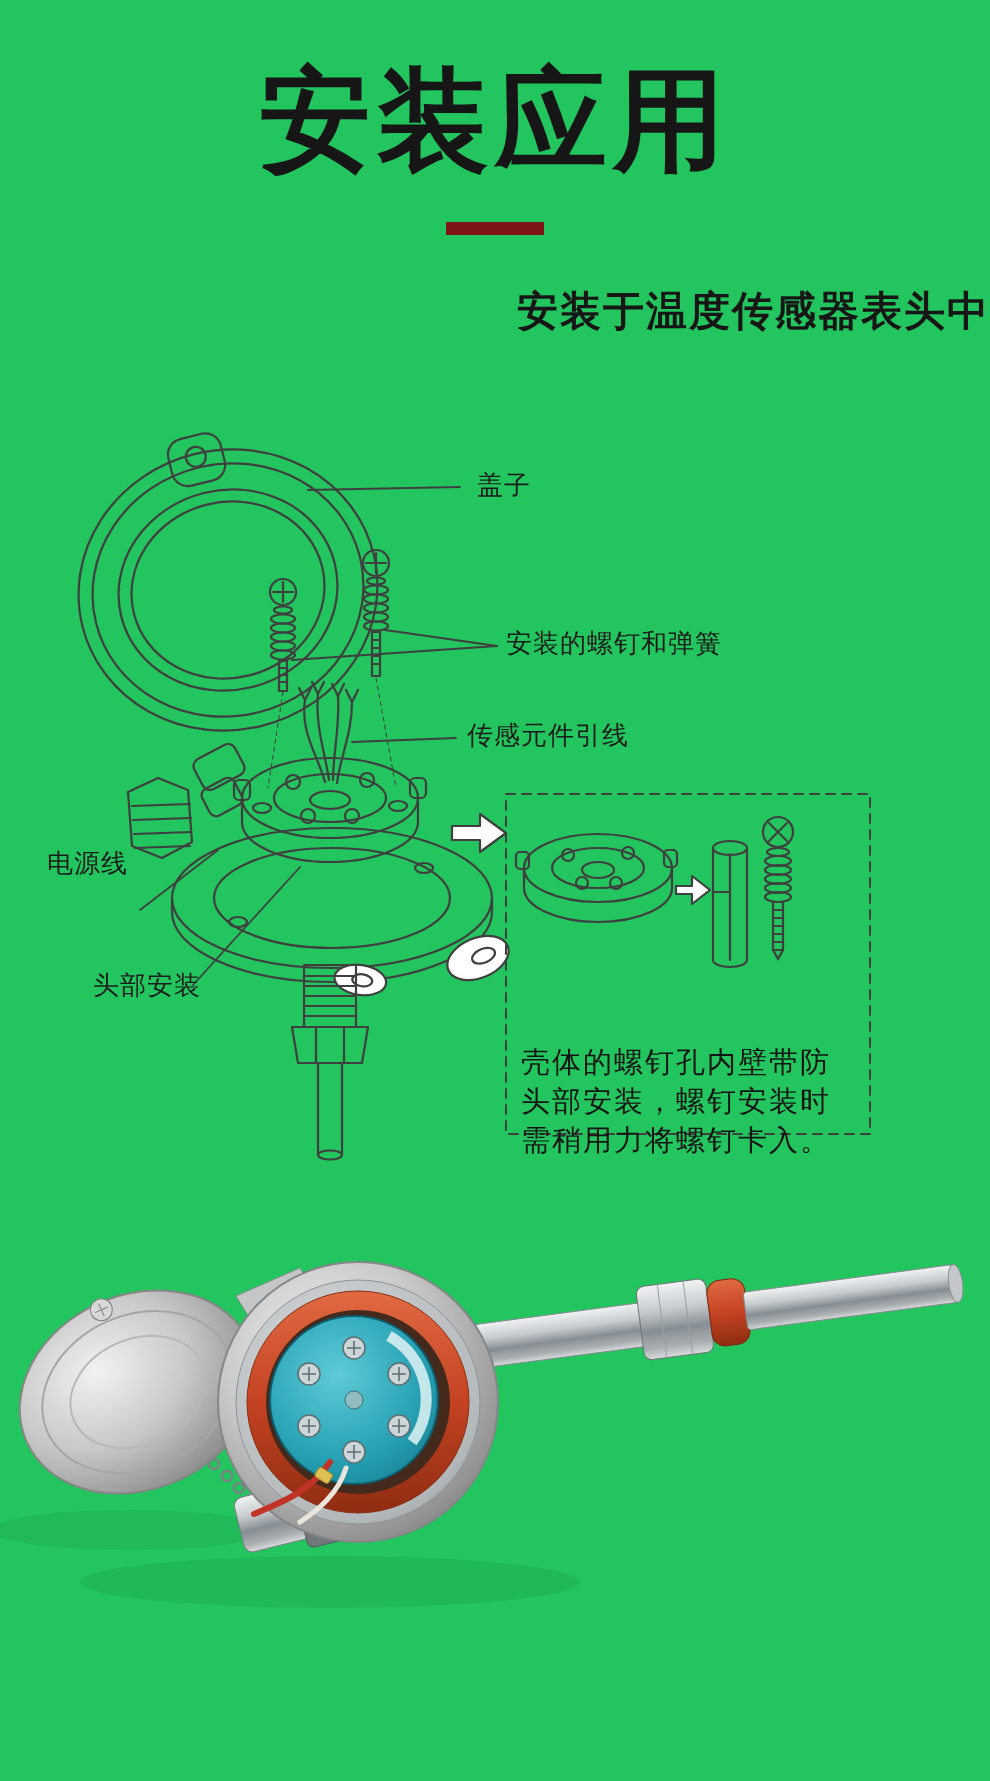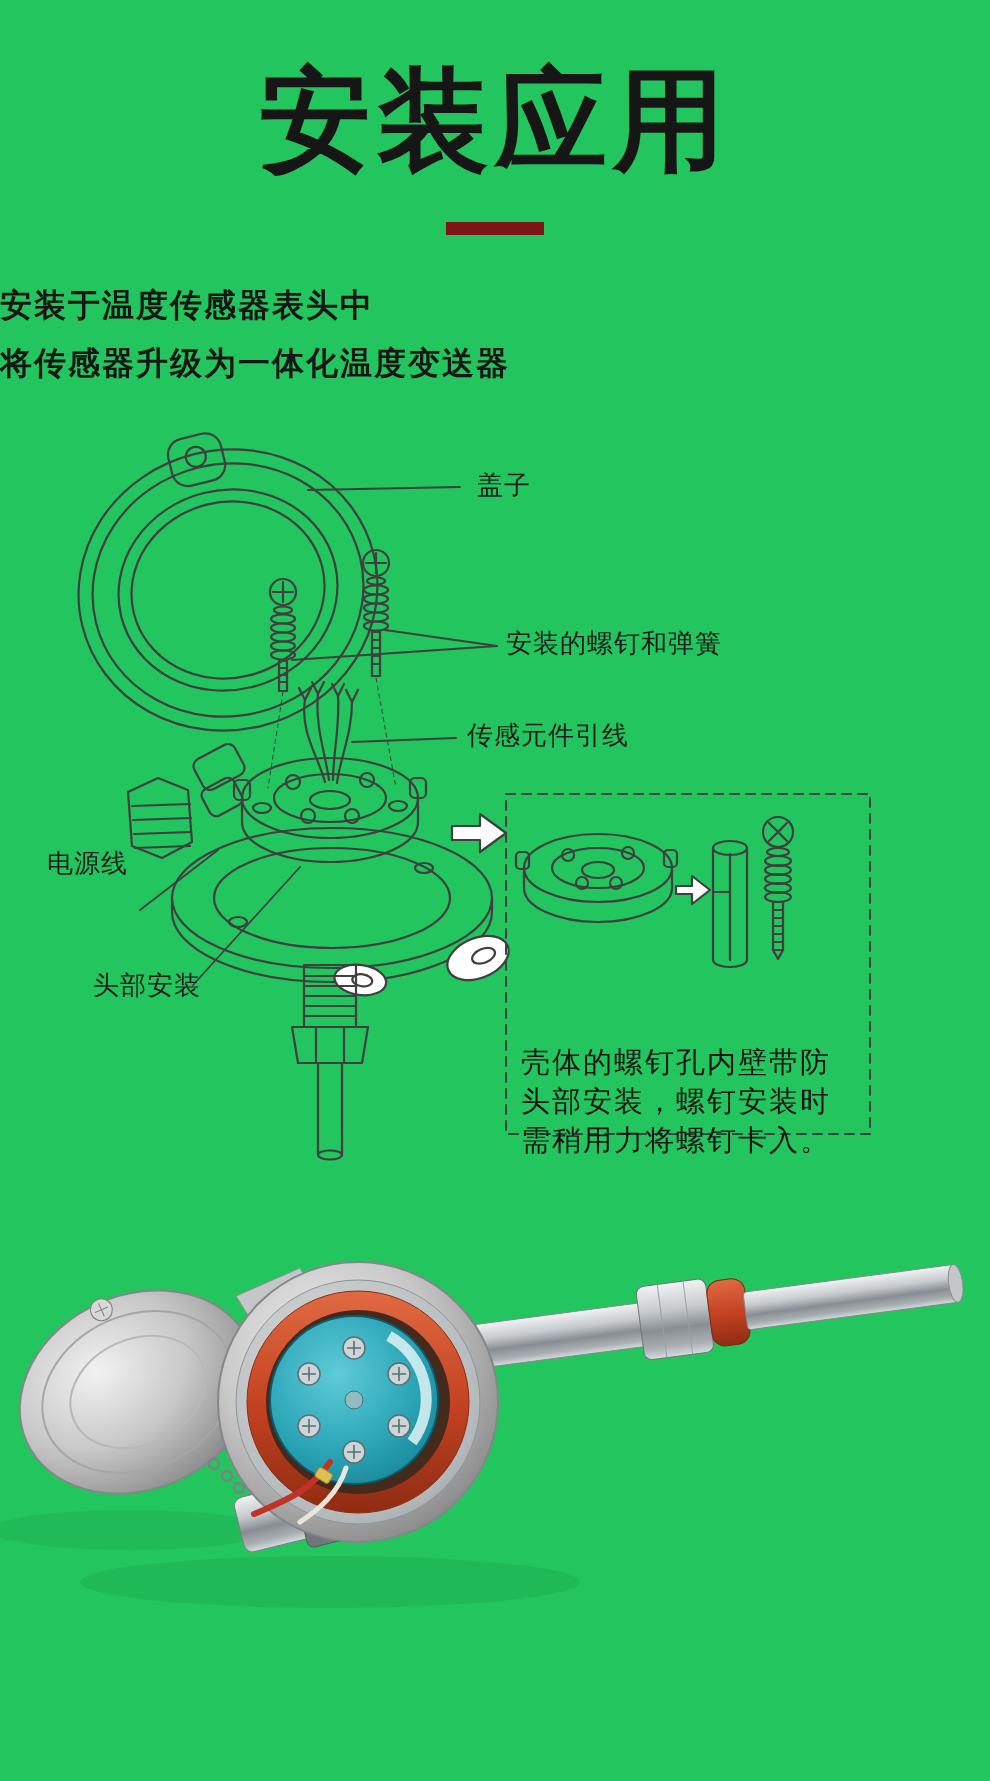--- a/index.html
+++ b/index.html
@@ -1,22 +1,22 @@
 <!DOCTYPE html>
 <html><head>
 <meta charset="utf-8">
 <style>
   html,body{margin:0;padding:0;background:#ffffff;}
   .page{position:relative;width:990px;height:1781px;background:#22c55e;overflow:hidden;
         font-family:"Liberation Sans",sans-serif;color:#111;}
   .title{position:absolute;top:46px;left:0;width:100%;margin:0;text-align:center;
          font-size:112px;font-weight:bold;letter-spacing:6px;color:#161616;}
   .divider{position:absolute;top:222px;left:446px;width:98px;height:13px;background:#7d1417;}
-  .subtitle{position:absolute;left:0;width:100%;text-align:left;font-weight:bold;
-            font-size:32px;letter-spacing:2px;color:#161616;}
+  .subtitle{position:absolute;left:0;width:100%;text-align:right;font-weight:bold;
+            font-size:41px;letter-spacing:2px;color:#161616;}
   .s1{top:284px;}
   .s2{top:342px;}
   .diagram-svg{position:absolute;top:420px;left:0;}
   .photo-svg{position:absolute;top:1230px;left:0;}
   .lbl{position:absolute;font-size:26px;color:#1b1b1b;letter-spacing:1px;white-space:nowrap;}
   .lbl-cover{left:477px;top:468px;}
   .lbl-screws{left:506px;top:626px;}
   .lbl-leads{left:467px;top:718px;}
   .lbl-power{left:47px;top:846px;}
   .lbl-head{left:93px;top:968px;}
@@ -24,21 +24,20 @@
         color:#141414;letter-spacing:2px;white-space:nowrap;}
 </style>
 </head>
 <body>
 
 <div class="page">
 
   <h1 class="title">安装应用</h1>
   <div class="divider"></div>
   <div class="subtitle s1">安装于温度传感器表头中</div>
-  <div class="subtitle s2">将传感器升级为一体化温度变送器</div>
 
   <svg class="diagram-svg" width="990" height="785" viewBox="0 0 990 785">
     <g stroke="#3f3f3f" stroke-width="2.2" fill="none" stroke-linecap="round" stroke-linejoin="round">
 
       <g transform="rotate(-14 228 170)">
         <rect x="202" y="12" width="54" height="48" rx="16"></rect>
         <circle cx="229" cy="33" r="10"></circle>
         <ellipse cx="228" cy="170" rx="150" ry="140"></ellipse>
         <ellipse cx="228" cy="170" rx="136" ry="126"></ellipse>
         <ellipse cx="228" cy="170" rx="110" ry="100"></ellipse>

